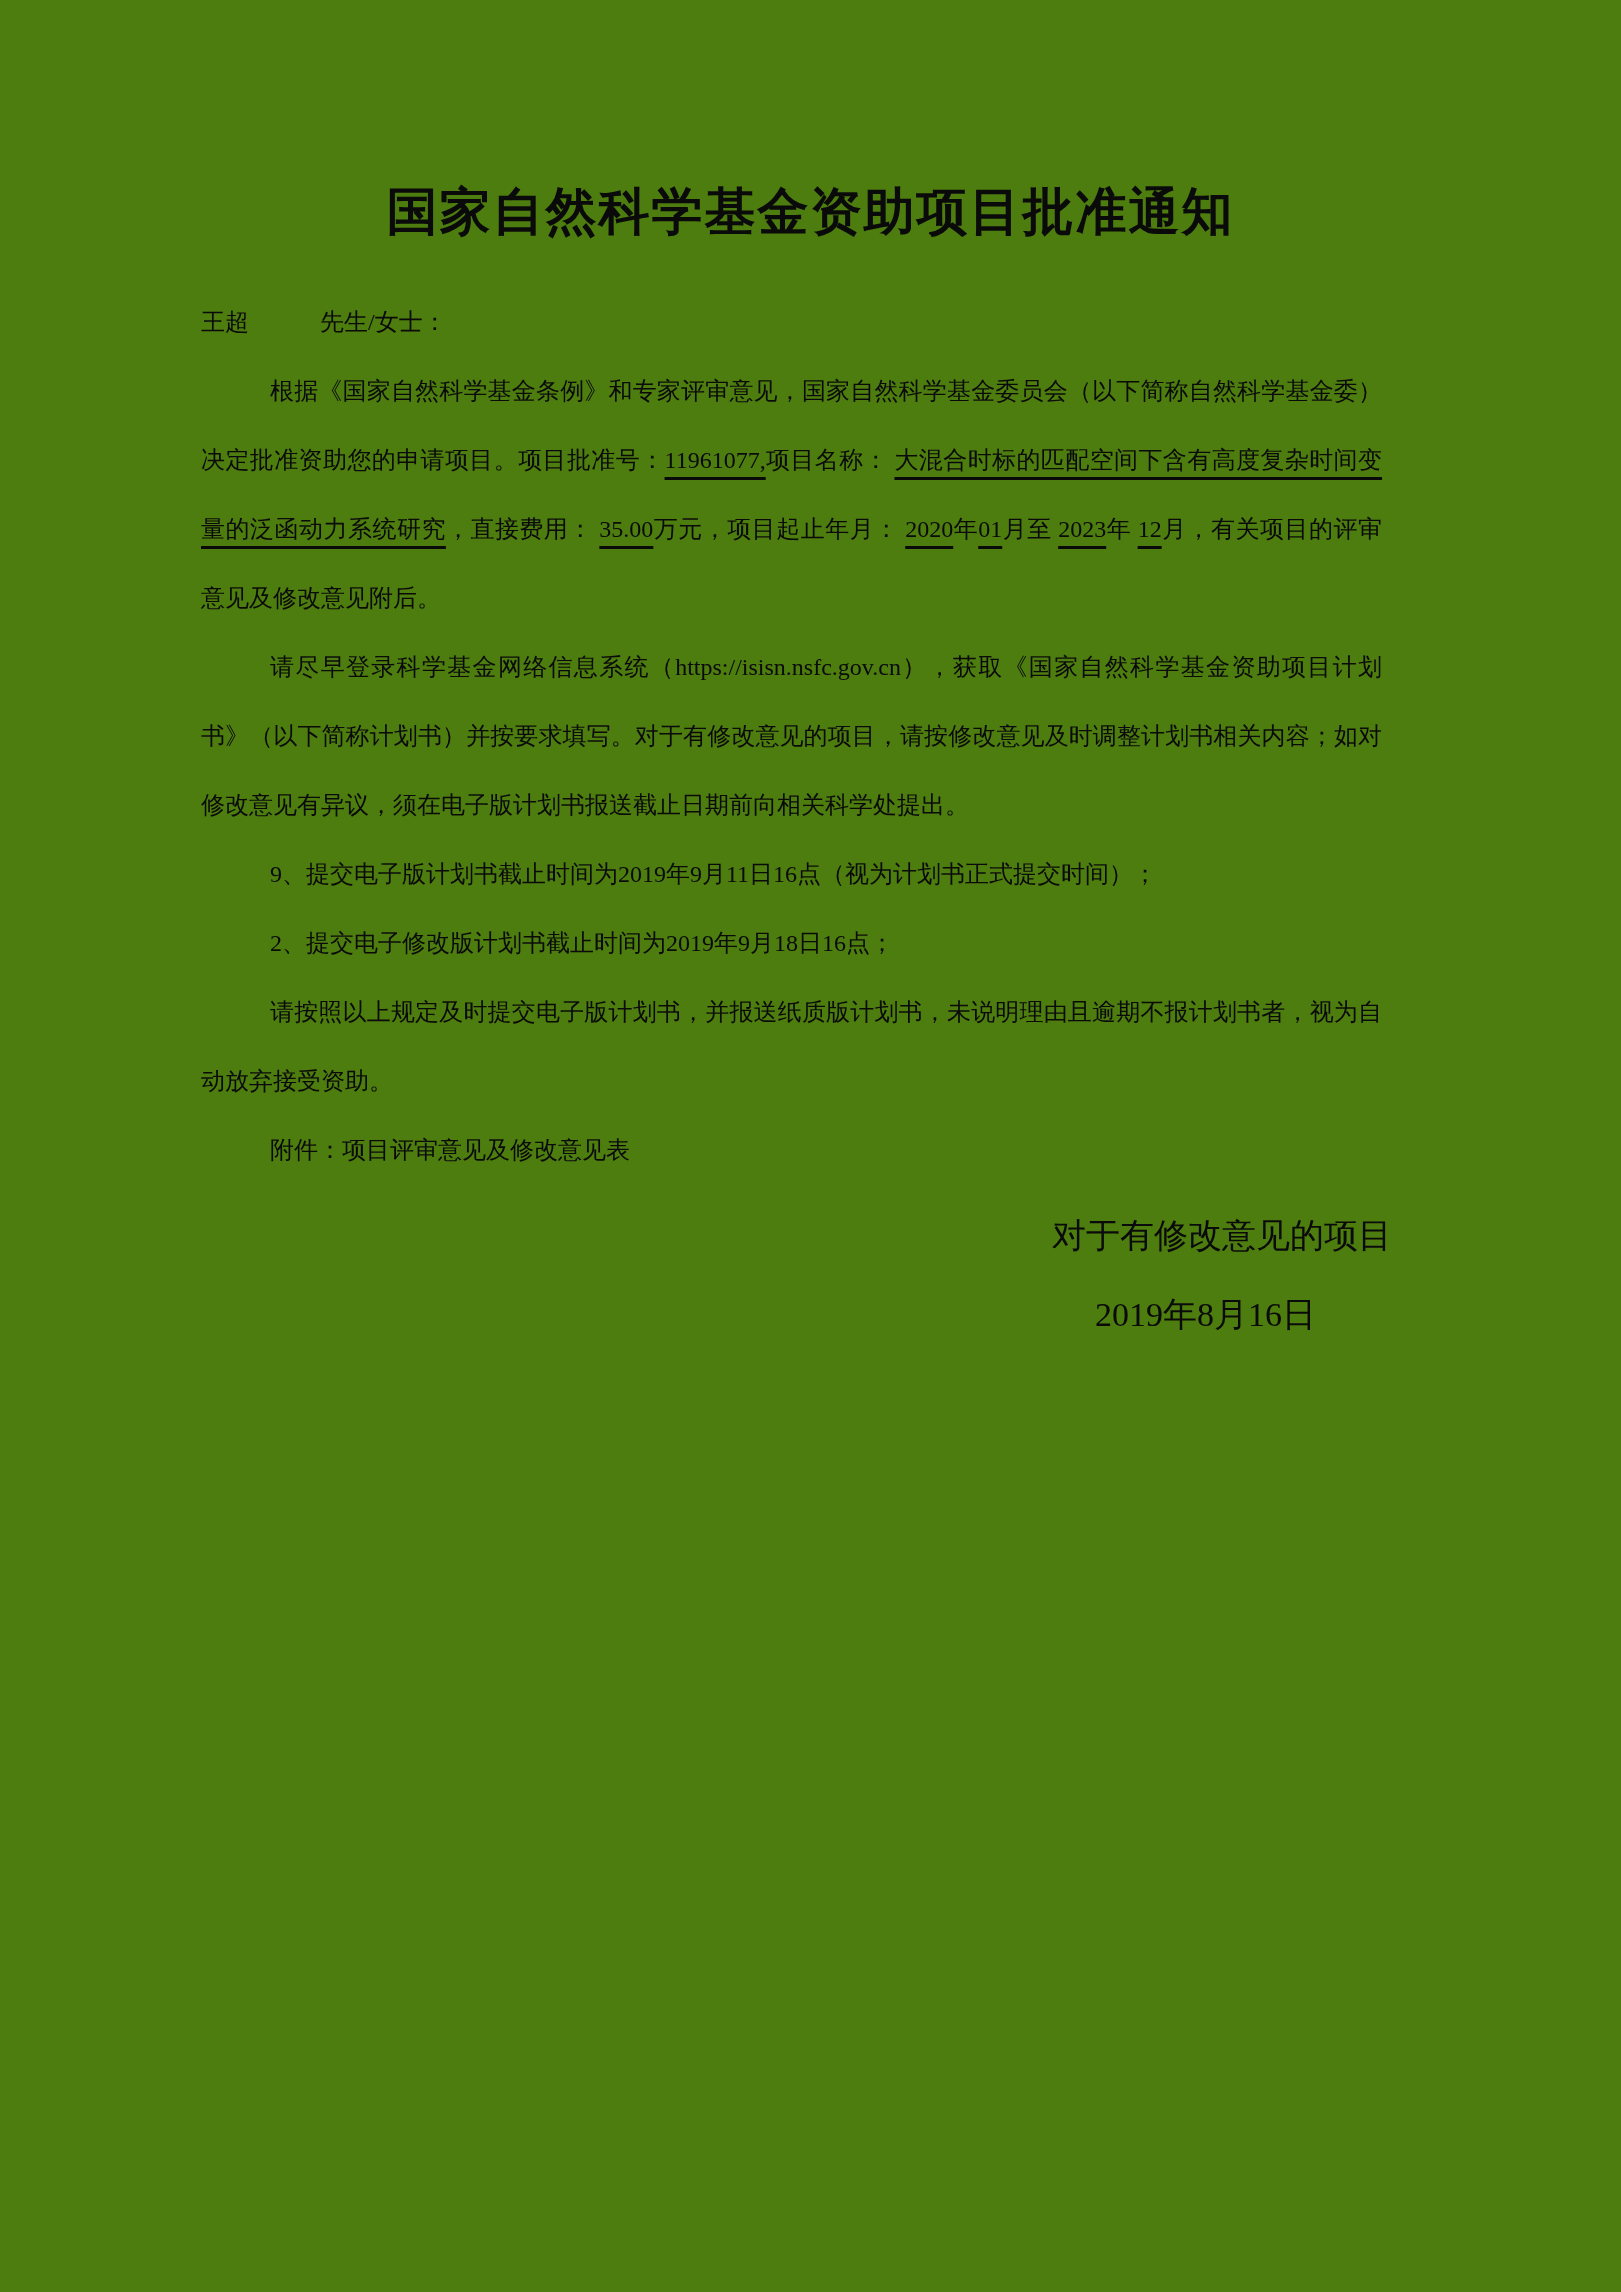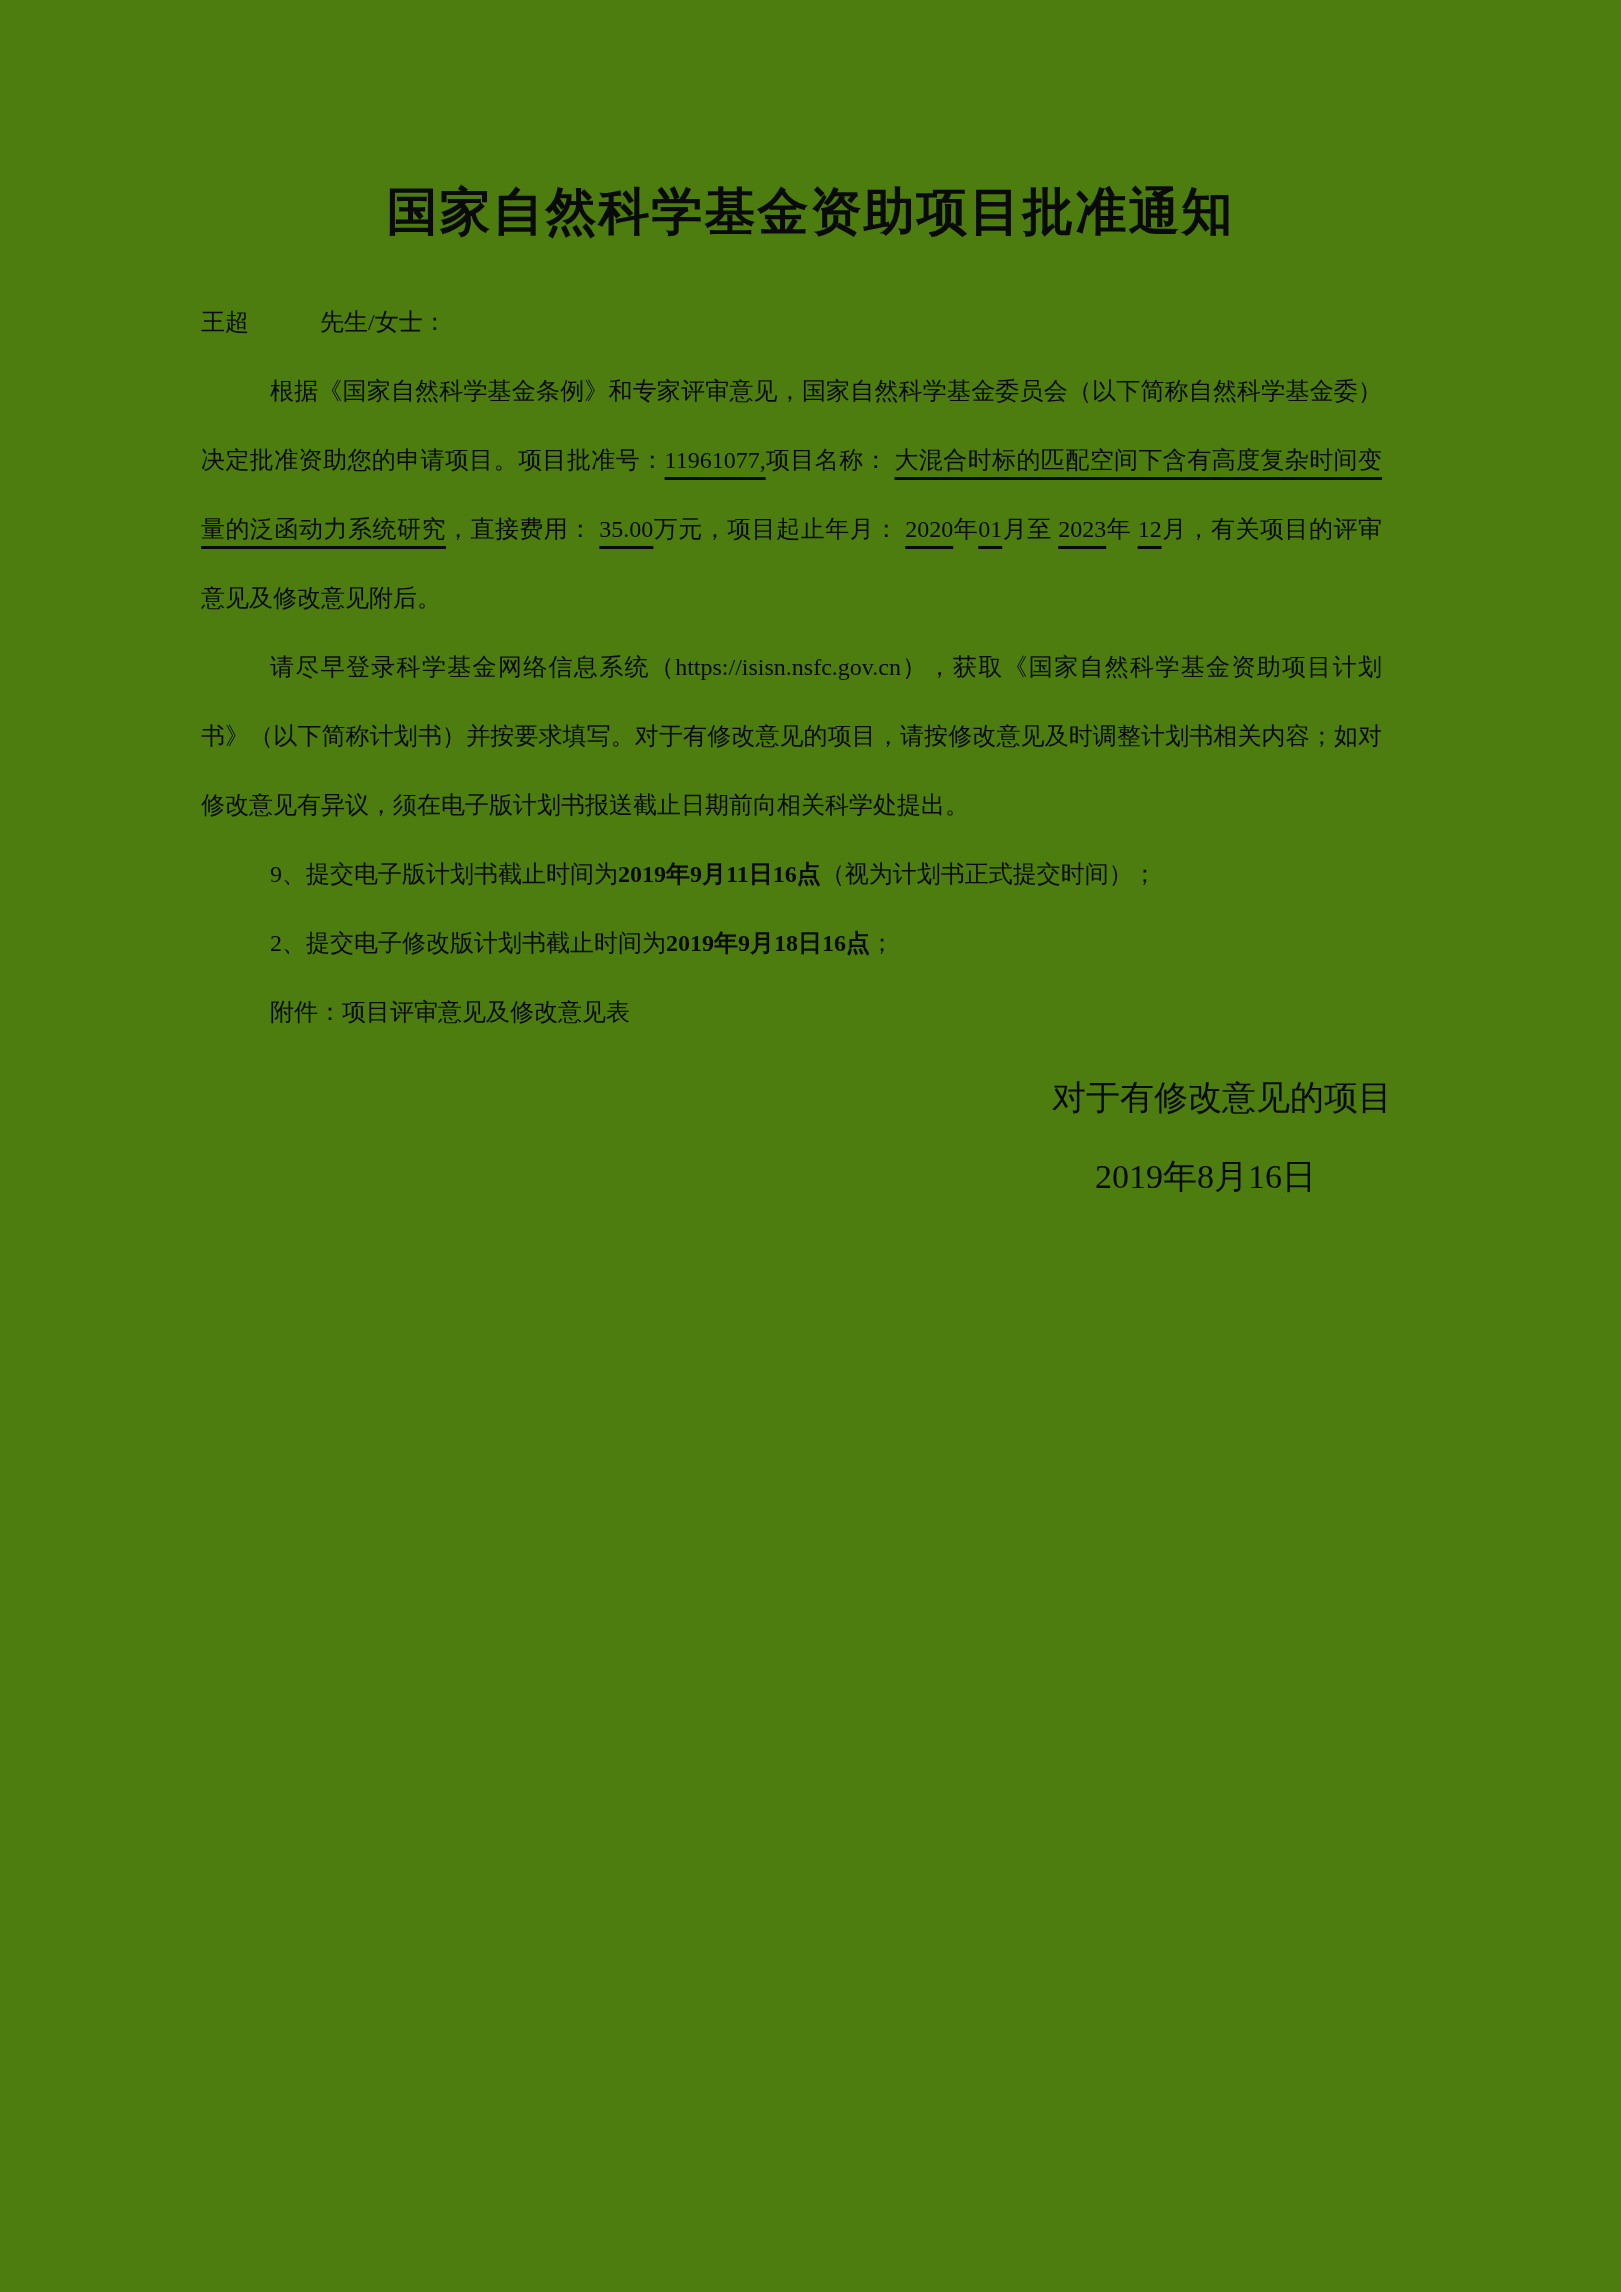--- a/index.html
+++ b/index.html
@@ -41,21 +41,21 @@
   .gap {
     display: inline-block;
     width: 71px;
   }
   .indent { text-indent: 69px; }
   .u {
     text-decoration: underline;
     text-underline-offset: 8.8px;
     text-decoration-thickness: 2.5px;
   }
-  .b { font-weight: bold; }
+  .b { font-weight: normal; }
   .signature {
     margin-top: 15.7px;
     font-size: 34px;
   }
   .sig-org {
     margin: 0;
     line-height: 69px;
     text-align: right;
     padding-right: 229px;
   }
@@ -80,20 +80,21 @@
     <p class="indent"><span>根据《国家自然科学基金条例》和专家评审意见，国家自然科学基金委员会（以下简称自然科学基金委）决定批准资助您的申请项目。项目批准号：</span><span class="u">11961077,</span><span>项目名称： </span><span class="u">大混合时标的匹配空间下含有高度复杂时间变量的泛函动力系统研究</span><span>，直接费用： </span><span class="u">35.00</span><span>万元，项目起止年月： </span><span class="u">2020</span><span>年</span><span class="u">01</span><span>月至 </span><span class="u">2023</span><span>年 </span><span class="u">12</span><span>月，有关项目的评审意见及修改意见附后。</span></p>
 
     <p class="indent"><span>请尽早登录科学基金网络信息系统（https://isisn.nsfc.gov.cn），获取《国家自然科学基金资助项目计划书》（以下简称计划书）并按要求填写。对于有修改意见的项目，请按修改意见及时调整计划书相关内容；如对修改意见有异议，须在电子版计划书报送截止日期前向相关科学处提出。</span></p>
 
 
     <p class="indent"><span>9、提交电子版计划书截止时间为</span><span class="b">2019年9月11日16点</span><span>（视为计划书正式提交时间）；</span></p>
 
     <p class="indent"><span>2、提交电子修改版计划书截止时间为</span><span class="b">2019年9月18日16点</span><span>；</span></p>
 
 
+    <p class="indent"><span class="b">请按照以上规定及时提交电子版计划书，并报送纸质版计划书，未说明理由且逾期不报计划书者，视为自动放弃接受资助。</span></p>
 
     <p class="indent"><span>附件：项目评审意见及修改意见表</span></p>
 
   </div>
 
   <div class="signature">
     <p class="sig-org">对于有修改意见的项目</p>
     <p class="sig-date">2019年8月16日</p>
   </div>
 

